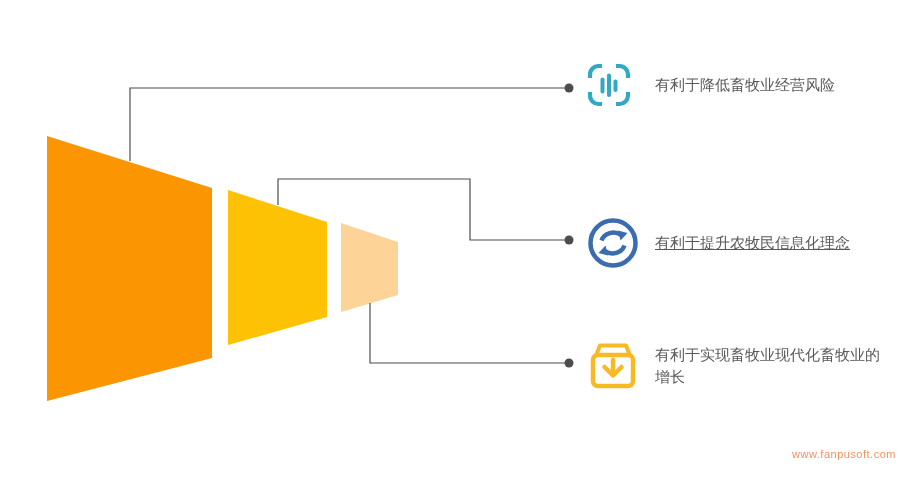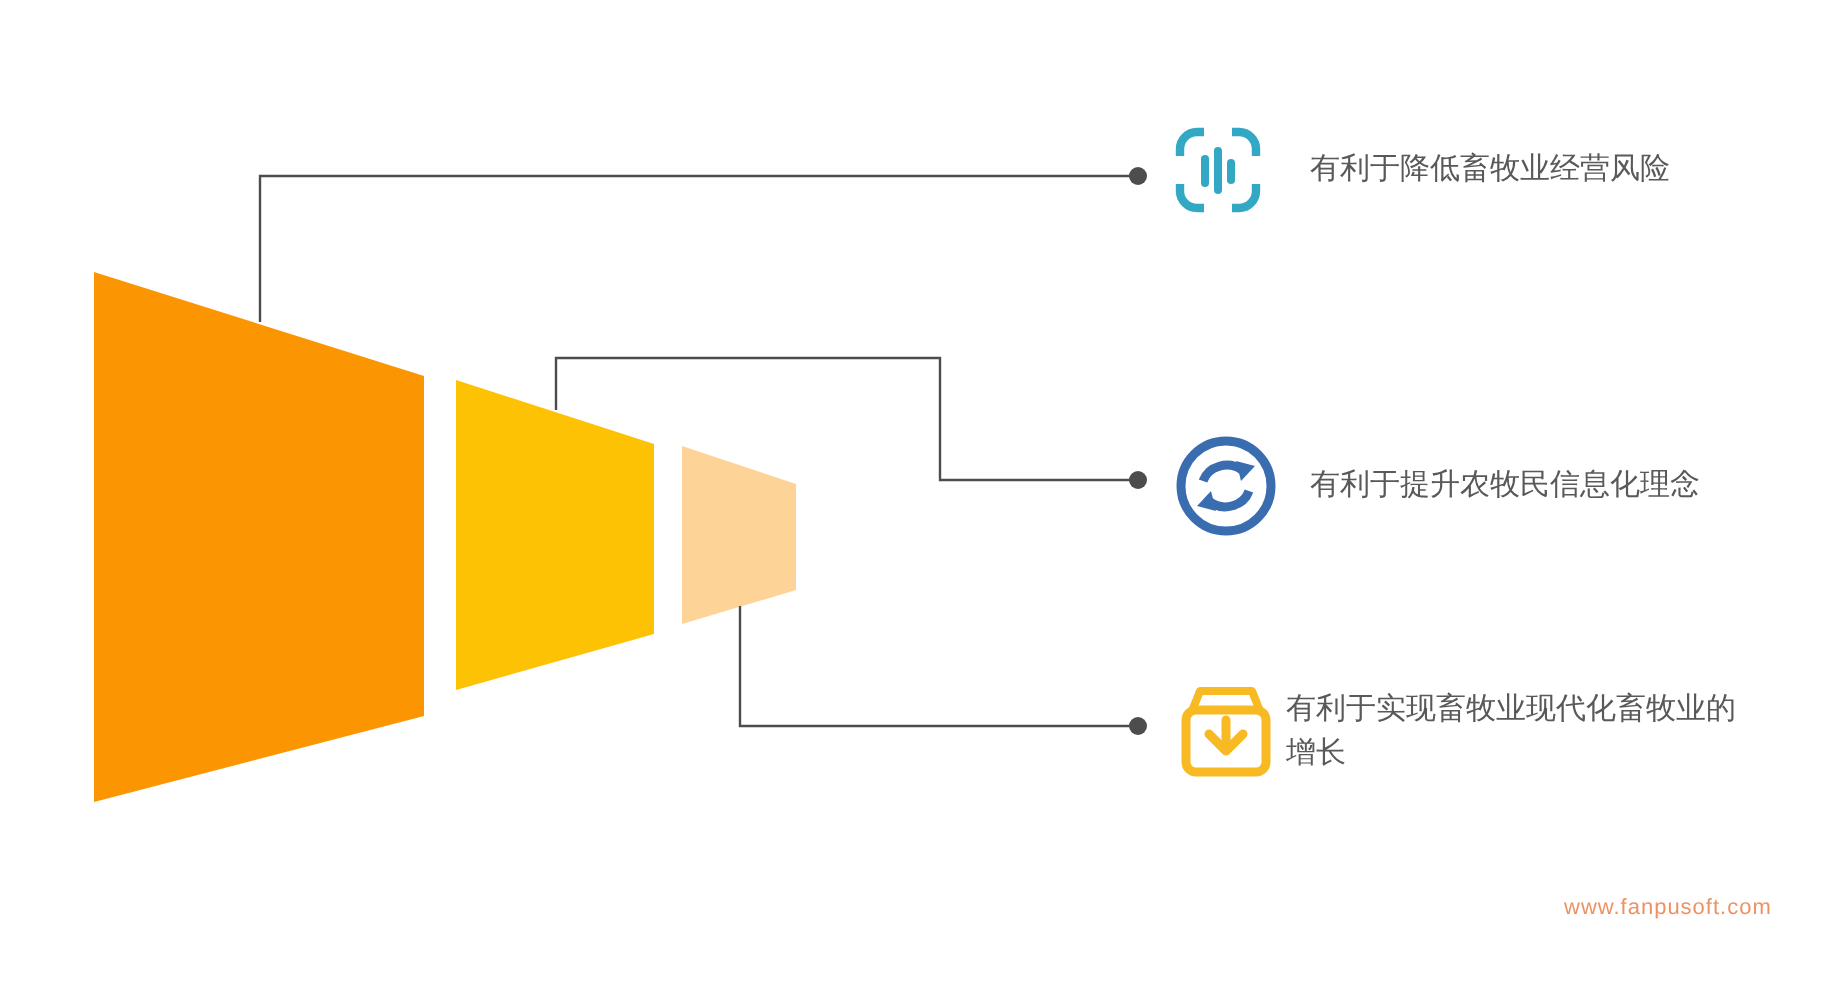--- a/index.html
+++ b/index.html
@@ -18,43 +18,43 @@
     display:flex;
     align-items:center;
   }
   .item .txt{
     color:#595959;
     font-size:15px;
     line-height:1.5;
   }
   #item-1{left:586px;top:62px;gap:23px;justify-content:flex-end;}
   #item-2{left:587px;top:217px;gap:16px;}
-  #item-3{left:587px;top:340px;gap:4px;align-items:center;}
+  #item-3{left:587px;top:340px;gap:16px;align-items:center;}
   #item-1 .txt{width:260px;}
-  #item-2 .txt{width:260px;}
+  #item-2 .txt{width:260px;text-decoration:underline;}
   #item-3 .txt{width:230px;}
 
   .logo{
     position:absolute;
     left:782px;top:447px;
     width:124px;
     opacity:0.95;
   }
   .logo-row{
     display:flex;align-items:center;justify-content:flex-end;gap:3px;
   }
   .logo-name{
     font-size:21px;
     font-weight:bold;
     letter-spacing:1px;
     color:#EFC0A6;
     white-space:nowrap;
   }
   .logo-url{
-    text-align:left;
+    text-align:center;
     font-size:11px;
     letter-spacing:0.5px;
     color:#ED8C5C;
     margin-top:1px;
     white-space:nowrap;
   }
 </style>
 </head>
 <body>
 

